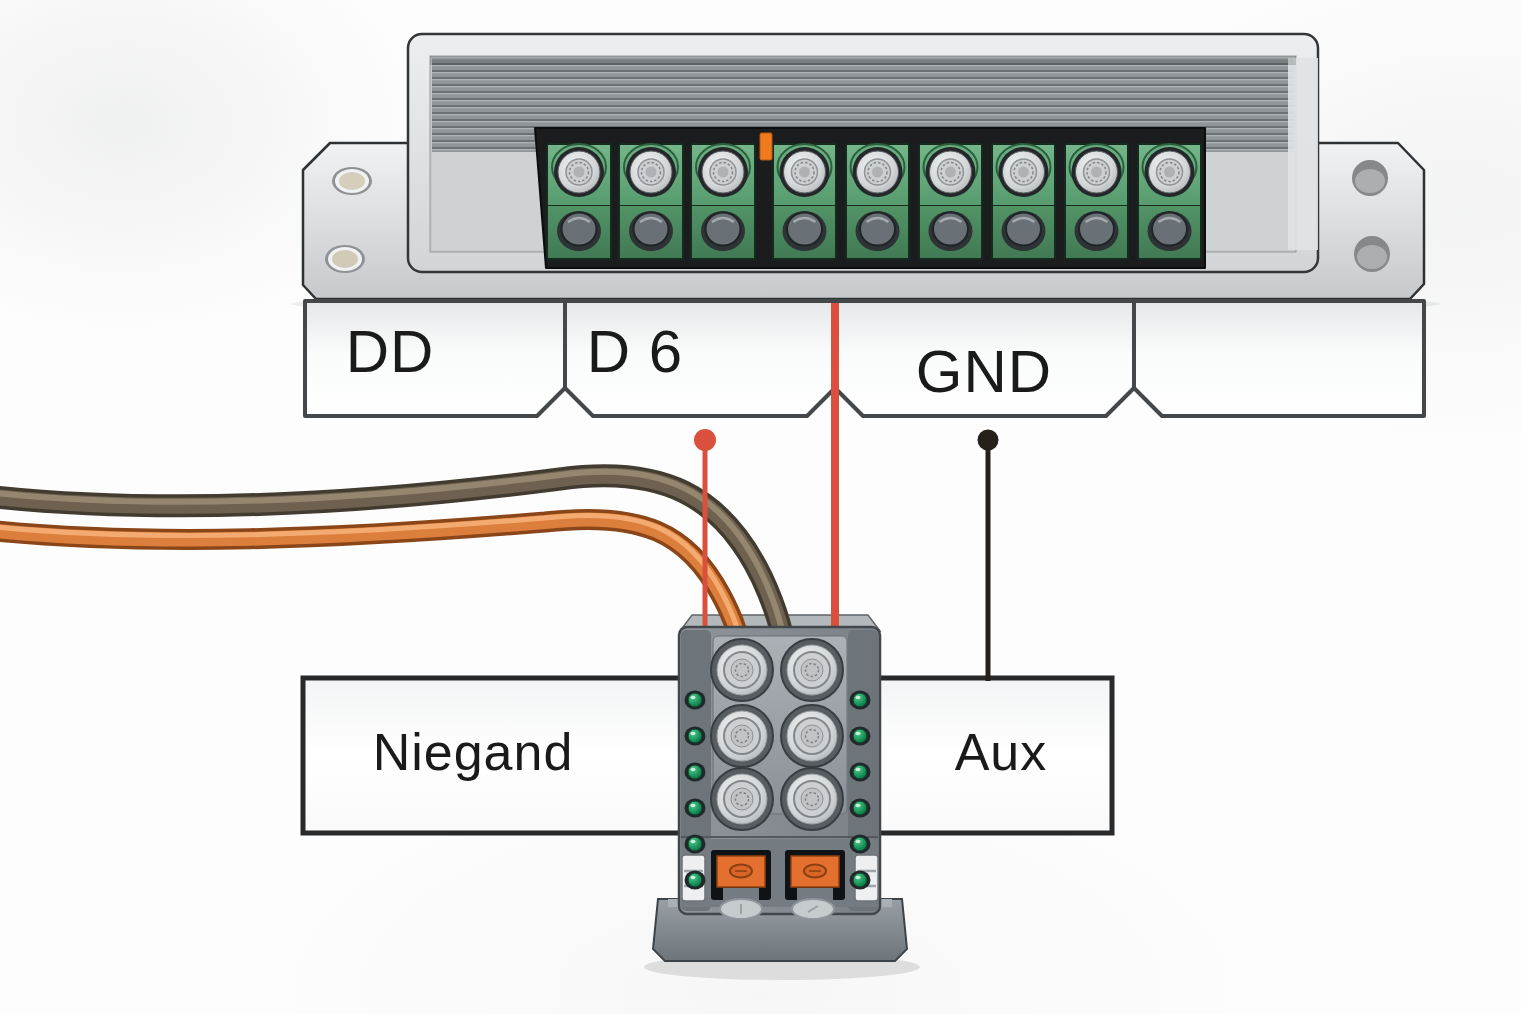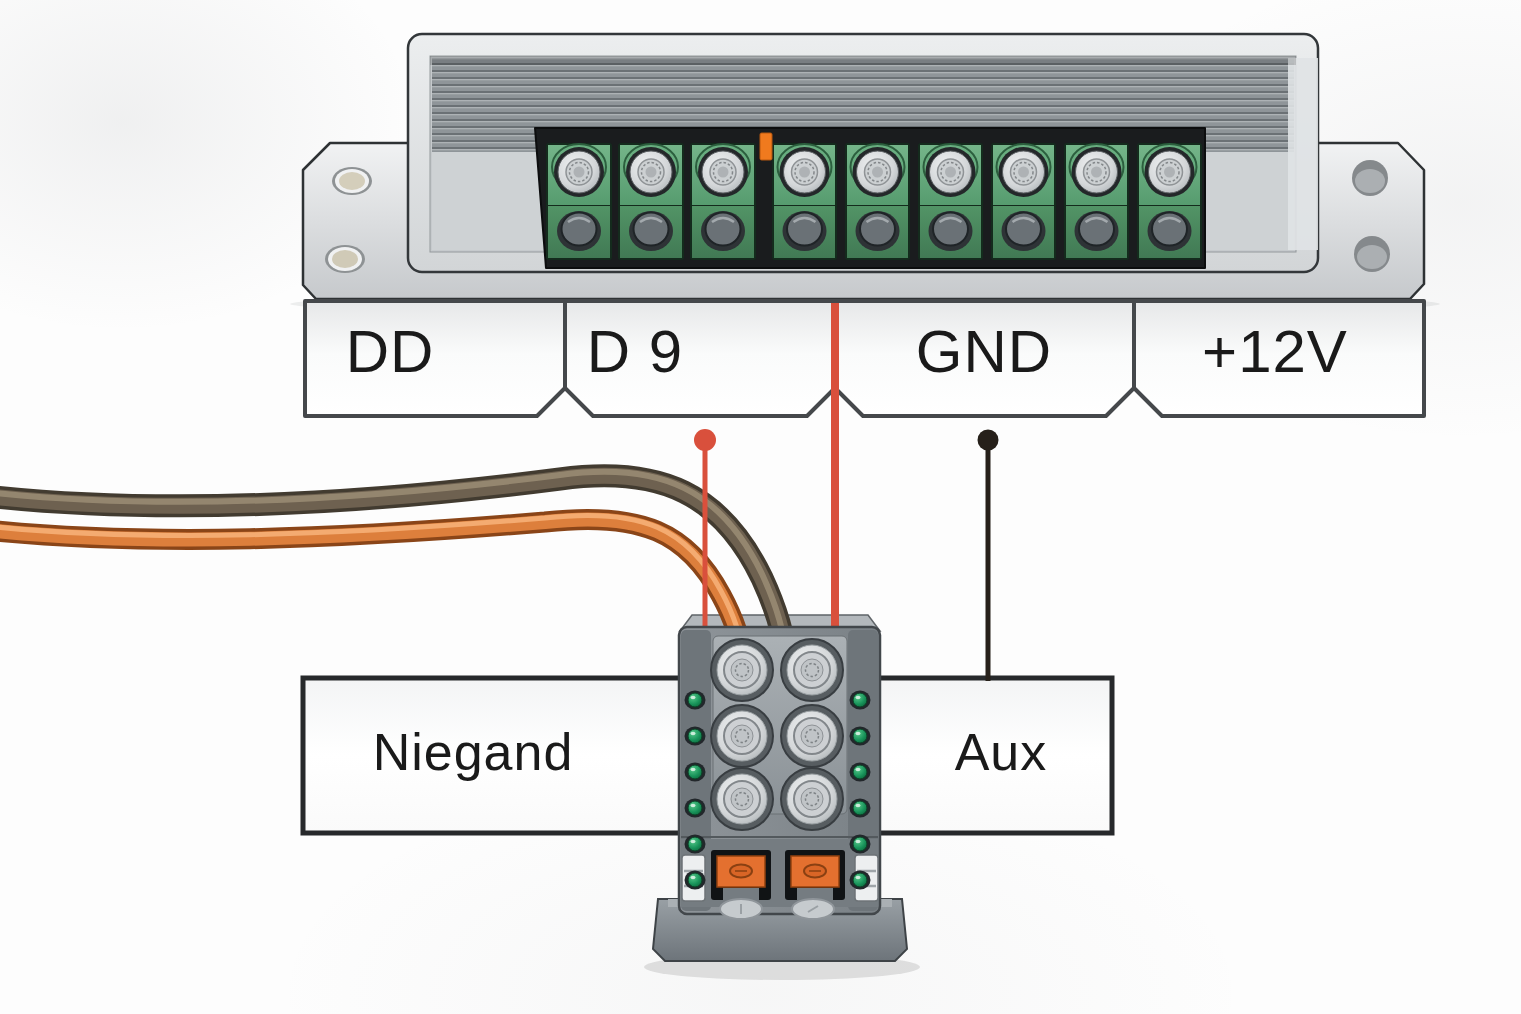--- a/index.html
+++ b/index.html
@@ -430,19 +430,18 @@
           <g>
       <ellipse cx="860" cy="880" rx="10.5" ry="9.5" fill="#22272b"></ellipse>
       <circle cx="860" cy="880" r="7" fill="url(#gLED)" stroke="#0c3f26"></circle>
       <ellipse cx="858" cy="877.5" rx="2.5" ry="1.8" fill="#e2f5ea" opacity="0.85"></ellipse>
     </g>
         </g>
   </g>
 </svg>
 
 <div class="lbl band-lbl" style="left:290px;">DD</div>
-<div class="lbl band-lbl" style="left:535px;">D 9</div>
-<div class="lbl band-lbl" style="left:884px;">GND</div>
-<div class="lbl band-lbl" style="left:1175px;">+12V</div>
+<div class="lbl band-lbl" style="left:535px;">D 6</div>
+<div class="lbl band-lbl" style="left:884px;margin-top:20px;">GND</div>
 <div class="lbl box-lbl" style="left:871px;width:260px;">Aux</div>
 <div class="lbl box-lbl" style="left:313px;width:320px;">Niegand</div>
 
 </div>
 
 </body></html>

